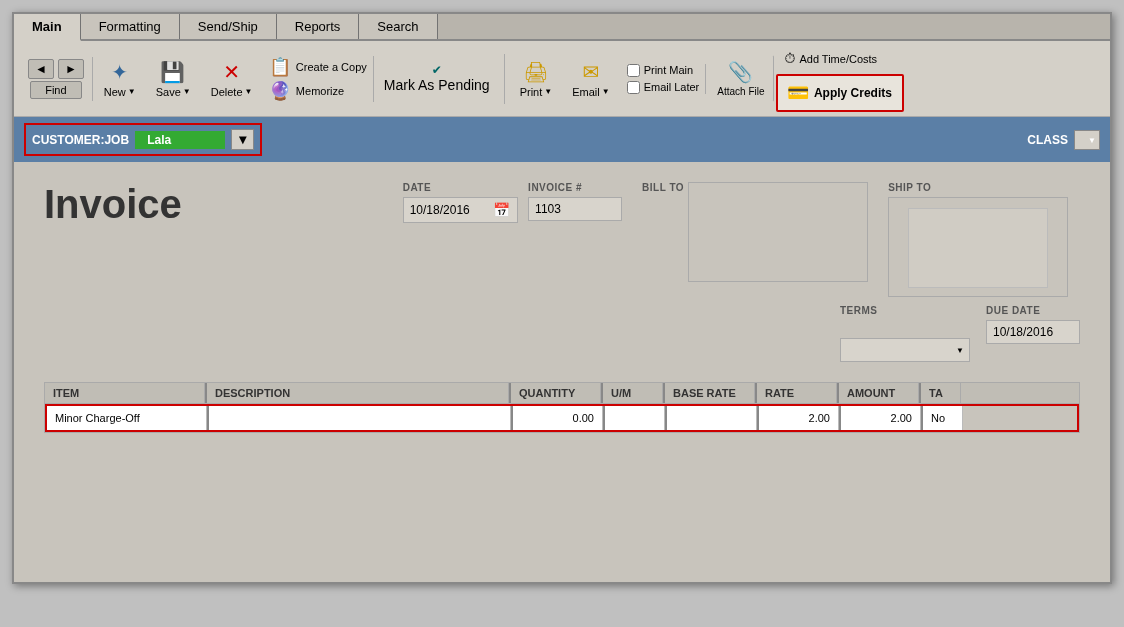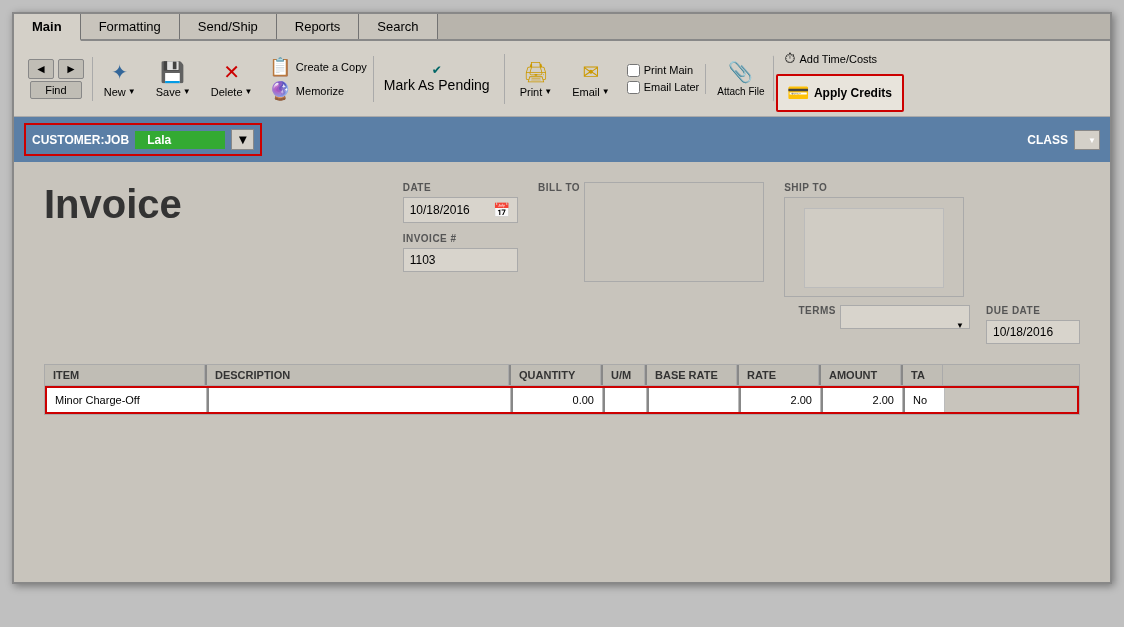--- a/index.html
+++ b/index.html
@@ -271,22 +271,22 @@
     }
     .ship-box-inner {
       background: #d0ccc4;
       width: 140px;
       height: 80px;
       margin: 10px auto;
       border: 1px solid #bbb;
     }
     .terms-group {
       display: flex;
-      flex-direction: row;
-      gap: 4px;
+      flex-direction: column;
+      gap: 22px;
     }
     .terms-select-wrap {
       position: relative;
       display: inline-block;
     }
     .terms-select {
       background: #d8d4cc;
       border: 1px solid #aaa;
       padding: 4px 20px 4px 6px;
       font-size: 12px;
@@ -329,21 +329,21 @@
       font-size: 11px;
       border-right: 1px solid #bbb;
       background: #fff;
       flex-shrink: 0;
       display: flex;
       align-items: center;
     }
     .col-item { width: 160px; }
     .col-desc { width: 302px; }
     .col-qty { width: 90px; justify-content: flex-end; }
-    .col-um { width: 42px; }
+    .col-um { width: 60px; }
     .col-base { width: 90px; justify-content: flex-end; }
     .col-rate { width: 80px; justify-content: flex-end; }
     .col-amount { width: 80px; justify-content: flex-end; }
     .col-ta { width: 40px; }
     .separator {
       width: 2px;
       background: #888;
       cursor: col-resize;
       flex-shrink: 0;
     }
@@ -489,21 +489,21 @@
     </div>
 
   </div>
 
   <div class="content-area">
     <div class="form-section">
       <div class="left-section">
         <h1 class="invoice-title">Invoice</h1>
       </div>
       <div class="right-section">
-        <div style="display:flex;flex-direction:column;gap:10px;">
+        <div style="display:flex;flex-direction:row;gap:10px;">
           <div class="field-group">
             <span class="field-label">DATE</span>
             <div class="field-input">
               <input type="text" value="10/18/2016" style="width: 80px;">
               <span class="calendar-icon">📅</span>
             </div>
           </div>
           <div class="field-group">
             <span class="field-label">INVOICE #</span>
             <div class="field-input">

